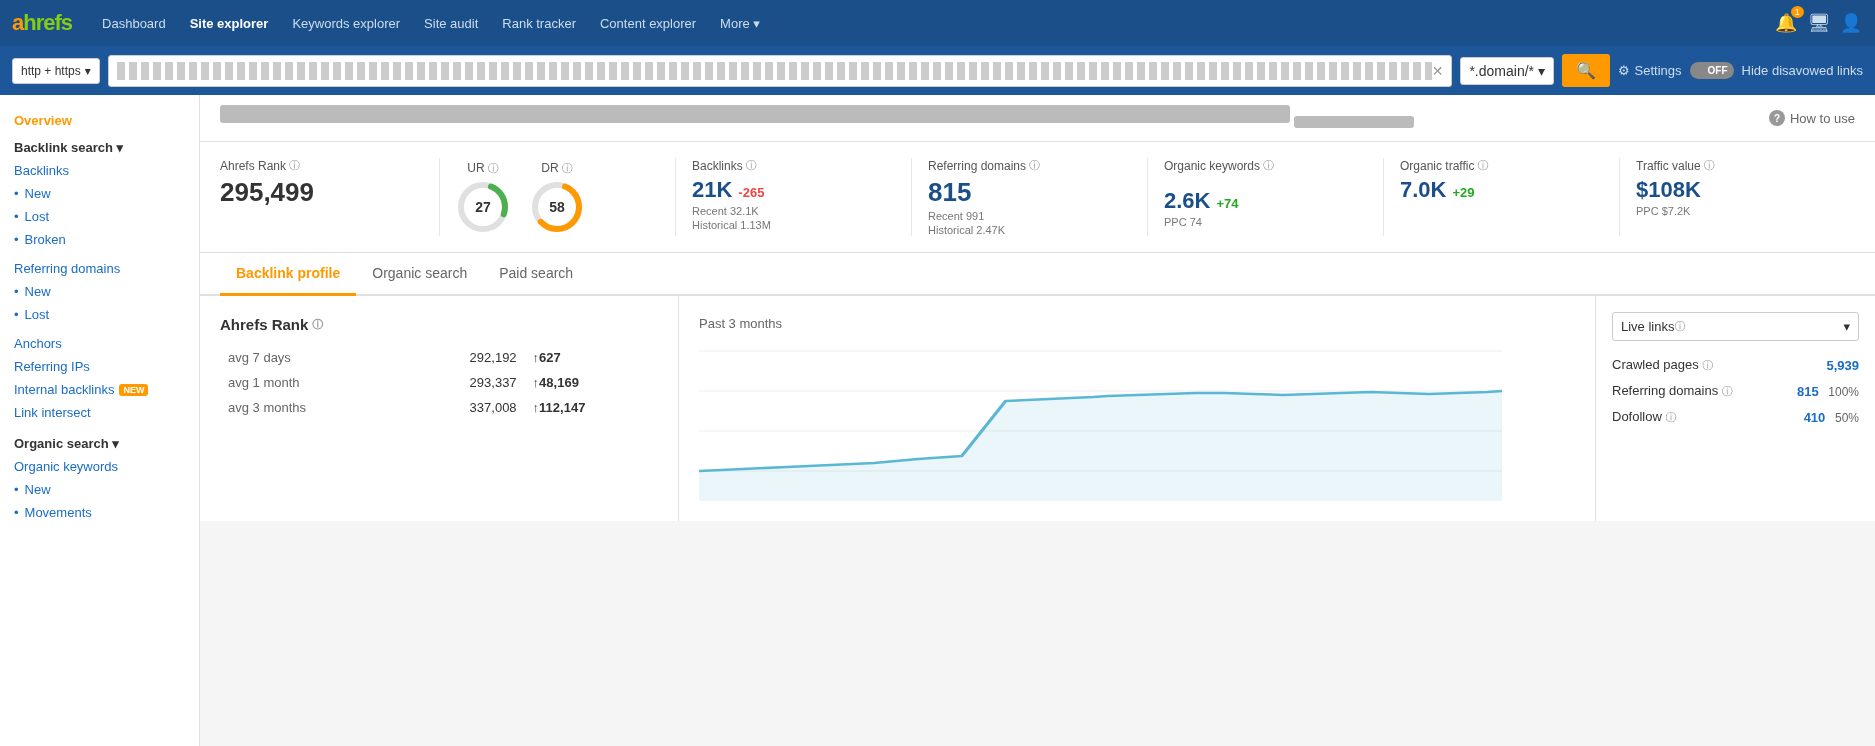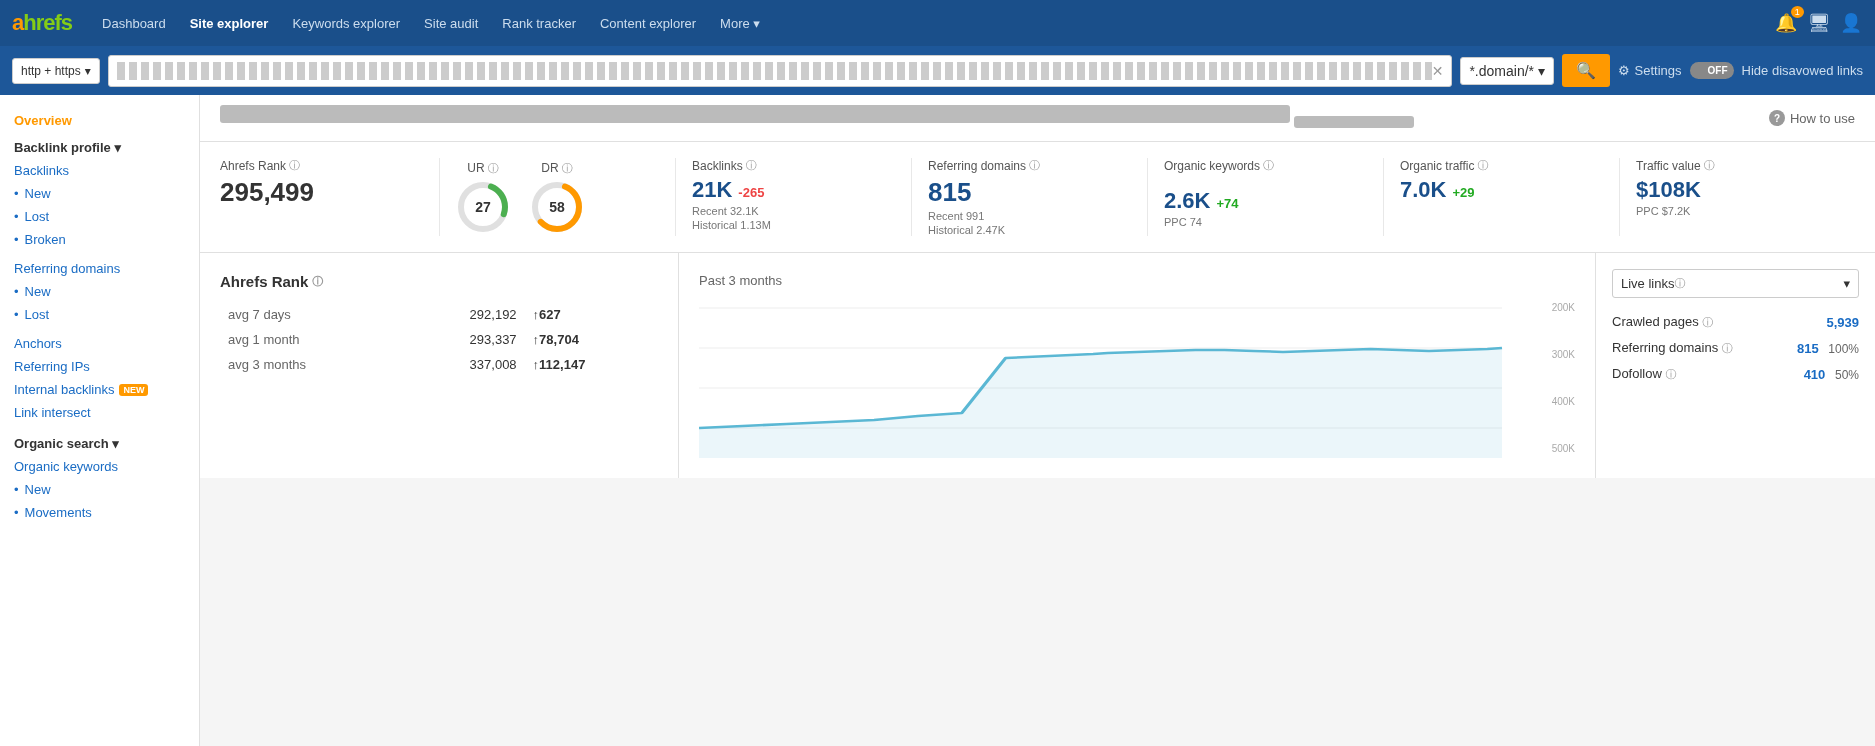--- a/index.html
+++ b/index.html
@@ -469,21 +469,21 @@
     <div class="toggle-off">OFF</div>
   </div>
   <div class="hide-disavowed">Hide disavowed links</div>
 </div>
 
 <div class="main-layout">
 
   <aside class="sidebar">
     <div class="sidebar-section-title">Overview</div>
 
-    <div class="sidebar-group-title">Backlink profile ▾</div>
+    <div class="sidebar-group-title">Backlink search ▾</div>
     <div class="sidebar-link">Backlinks</div>
     <div class="sidebar-link">
       <span class="sidebar-bullet">•</span>
       <span>New</span>
     </div>
     <div class="sidebar-link">
       <span class="sidebar-bullet">•</span>
       <span>Lost</span>
     </div>
     <div class="sidebar-link">
@@ -623,39 +623,44 @@
       <div class="metric-item">
         <div class="metric-label">
           <span>Traffic value</span>
           <span class="info-icon">ⓘ</span>
         </div>
         <div class="metric-value" style="font-size:22px;">$108K</div>
         <div class="metric-sub">PPC $7.2K</div>
       </div>
     </div>
 
+    <div class="tabs-bar">
+      <div class="tab active">Backlink profile</div>
+      <div class="tab">Organic search</div>
+      <div class="tab">Paid search</div>
+    </div>
 
     <div class="bottom-row">
 
       <div class="rank-panel">
         <div class="rank-panel-title">
           <span>Ahrefs Rank</span>
           <span class="info-icon">ⓘ</span>
         </div>
         <table class="rank-table">
           <tbody>
           <tr>
             <td>avg 7 days</td>
             <td>292,192</td>
             <td class="metric-delta-pos">↑627</td>
           </tr>
           <tr>
             <td>avg 1 month</td>
             <td>293,337</td>
-            <td class="metric-delta-pos">↑78,704</td>
+            <td class="metric-delta-pos">↑48,169</td>
           </tr>
           <tr>
             <td>avg 3 months</td>
             <td>337,008</td>
             <td class="metric-delta-pos">↑112,147</td>
           </tr>
         </tbody>
           </table>
       </div>
 
@@ -666,26 +671,20 @@
 
             <line x1="0" y1="10" x2="550" y2="10" stroke="#eee" stroke-width="1"></line>
             <line x1="0" y1="50" x2="550" y2="50" stroke="#eee" stroke-width="1"></line>
             <line x1="0" y1="90" x2="550" y2="90" stroke="#eee" stroke-width="1"></line>
             <line x1="0" y1="130" x2="550" y2="130" stroke="#eee" stroke-width="1"></line>
 
             <polyline points="0,130 30,128 60,126 90,124 120,122 150,118 180,115 210,60 240,58 270,56 280,55 300,54 320,53 340,52 360,52 380,53 400,54 420,53 440,52 460,51 480,52 500,53 520,52 540,51 550,50" fill="none" stroke="#5bb8d4" stroke-width="2.5" stroke-linejoin="round"></polyline>
 
             <polygon points="0,130 30,128 60,126 90,124 120,122 150,118 180,115 210,60 240,58 270,56 280,55 300,54 320,53 340,52 360,52 380,53 400,54 420,53 440,52 460,51 480,52 500,53 520,52 540,51 550,50 550,160 0,160" fill="rgba(91,184,212,0.12)"></polygon>
           </svg>
-          <div class="chart-y-labels">
-            <span>200K</span>
-            <span>300K</span>
-            <span>400K</span>
-            <span>500K</span>
-          </div>
         </div>
       </div>
 
       <div class="right-panel">
         <div class="live-links-select">
           <span>Live links</span>
           <span class="info-icon">ⓘ</span>
           <span style="flex:1;"></span>
           <span>▾</span>
         </div>

